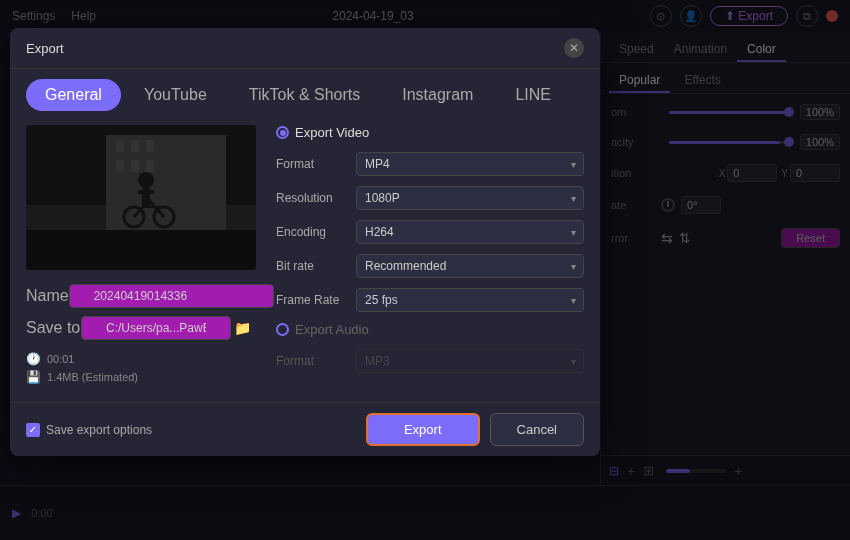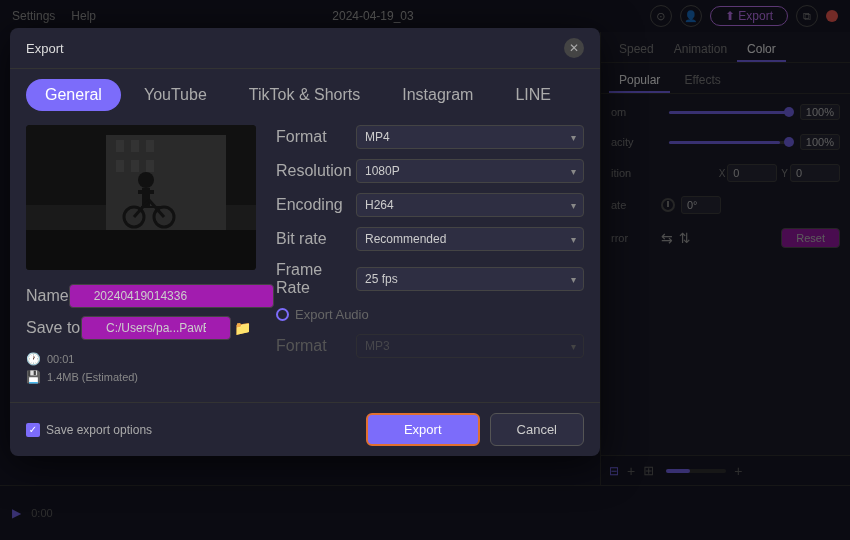--- a/index.html
+++ b/index.html
@@ -286,21 +286,21 @@
       font-weight: 500;
     }
 
     .option-row {
       display: flex;
       align-items: center;
       margin-bottom: 10px;
     }
     .option-label {
       width: 80px;
-      font-size: 16px;
+      font-size: 12px;
       color: #aaa;
     }
     .select-wrapper {
       flex: 1;
       position: relative;
     }
     .select-wrapper select {
       width: 100%;
       background: #2e2e42;
       border: 1px solid #444;
@@ -575,20 +575,24 @@
         </div>
         <div class="info-row">
           <span class="info-icon">💾</span>
           <span>1.4MB (Estimated)</span>
         </div>
       </div>
     </div>
 
     <div class="dialog-right">
 
+      <div class="section-header">
+        <div class="radio-dot checked"></div>
+        <span class="section-label">Export Video</span>
+      </div>
 
       <div class="option-row">
         <span class="option-label">Format</span>
         <div class="select-wrapper">
           <select>
             <option>MP4</option>
             <option>MOV</option>
             <option>AVI</option>
           </select>
           <span class="select-arrow">▾</span>

